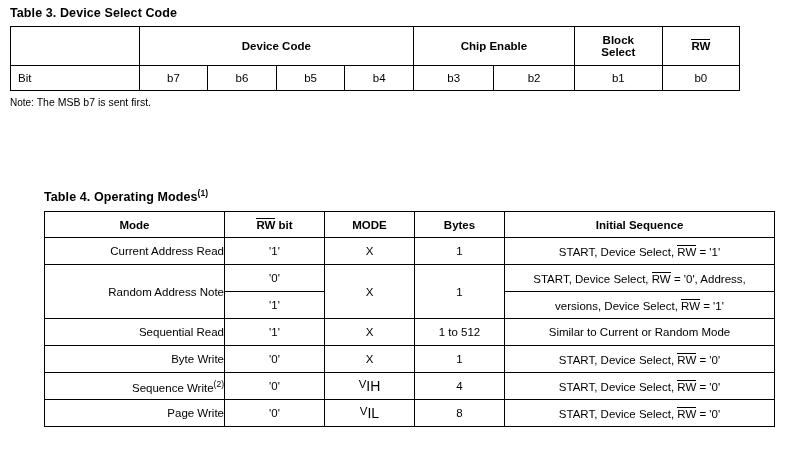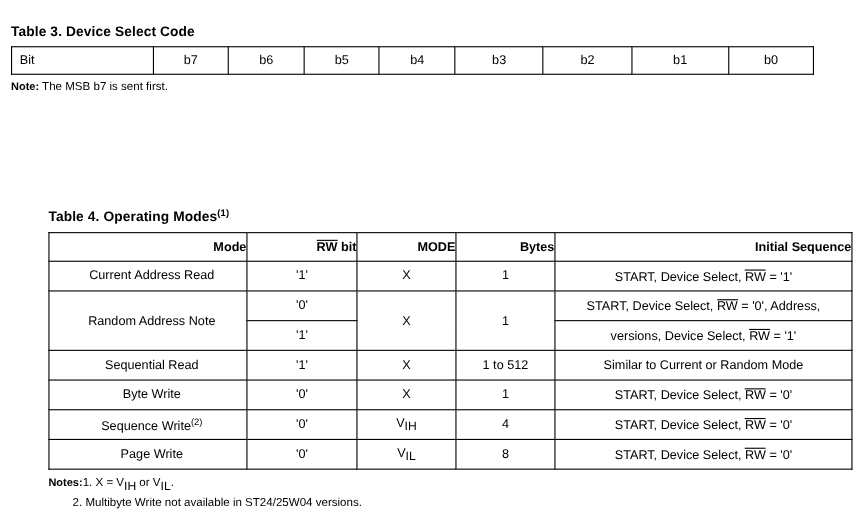--- a/index.html
+++ b/index.html
@@ -54,68 +54,68 @@
 
   
   .ovl {
     border-top: 1px solid #000000;
     padding-top: 0px;
     display: inline-block;
     line-height: 1.05;
   }
 
   .sub {
-    font-size: 11px;
+    font-size: 14px;
     vertical-align: sub;
   }
   .sup {
     font-size: 8.5px;
     vertical-align: super;
   }
 
   
   #t3-wrap {
     position: absolute;
     left: 10px;
-    top: 22px;
+    top: 6px;
     width: 740px;
   }
   #t3-title { margin-bottom: 6px; }
   #table3 { width: 730px; }
   #table3 td { height: 24px; }
   #table3 tr.row-head td { height: 38px; }
   #table3 td.left-cell {
     text-align: left;
     padding-left: 7px;
   }
   .note-line {
     font-size: 10.5px;
     margin-top: 5px;
   }
   .note-line .note-lbl {
-    font-weight: bold;
+    font-weight: normal;
     font-size: 10px;
   }
 
   
   #t4-wrap {
     position: absolute;
     left: 10px;
     top: 188px;
     width: 740px;
     padding-left: 34px;
   }
   #t4-title { margin-bottom: 7px; }
   #table4 { width: 730px; }
   #table4 td { height: 26px; }
   #table4 td.left-cell {
-    text-align: center;
+    text-align: right;
     padding-left: 7px;
   }
-  #table4 tr.hdr-row td { height: 25px; text-align: right; }
+  #table4 tr.hdr-row td { height: 25px; }
 
   .notes {
     font-size: 10.5px;
     margin-top: 5px;
     line-height: 1.35;
   }
   .notes .note-lbl {
     font-weight: bold;
     font-size: 10px;
   }
@@ -138,20 +138,32 @@
         <col style="width:64px">
         <col style="width:64px">
         <col style="width:64px">
         <col style="width:64px">
         <col style="width:75px">
         <col style="width:75px">
         <col style="width:82px">
         <col style="width:72px">
       </colgroup>
       <tbody>
+        <tr class="row-head">
+          <td class="hdr"></td>
+          <td class="hdr" colspan="4">Device Code</td>
+          <td class="hdr" colspan="2">Chip Enable</td>
+          <td class="hdr">
+            <span>Block</span><br>
+            <span>Select</span>
+          </td>
+          <td class="hdr">
+            <span class="ovl">RW</span>
+          </td>
+        </tr>
 
         <tr>
           <td class="left-cell">Bit</td>
           <td>b7</td>
           <td>b6</td>
           <td>b5</td>
           <td>b4</td>
           <td>b3</td>
           <td>b2</td>
           <td>b1</td>
@@ -235,19 +247,15 @@
         <tr>
           <td class="left-cell">Page Write</td>
           <td>'0'</td>
           <td><span>V</span><span class="sub">IL</span></td>
           <td>8</td>
           <td><span>START, Device Select, </span><span class="ovl">RW</span><span> = '0'</span></td>
         </tr>
       </tbody>
     </table>
 
-    <div class="notes">
-      <span class="note-lbl">Notes:</span><span>1.</span><span> X = V</span><span class="sub">IH</span><span> or V</span><span class="sub">IL</span><span>.</span>
-      <span class="note-indent">2. Multibyte Write not available in ST24/25W04 versions.</span>
-    </div>
   </div>
 
 </div>
 
 </body></html>

